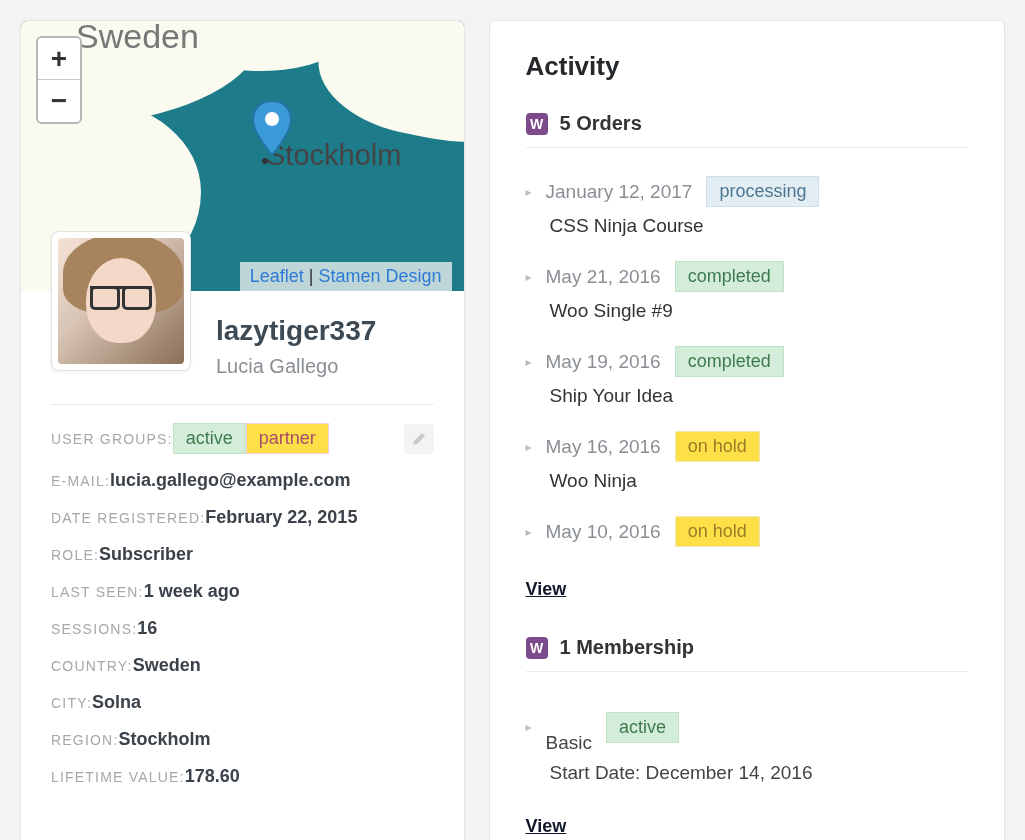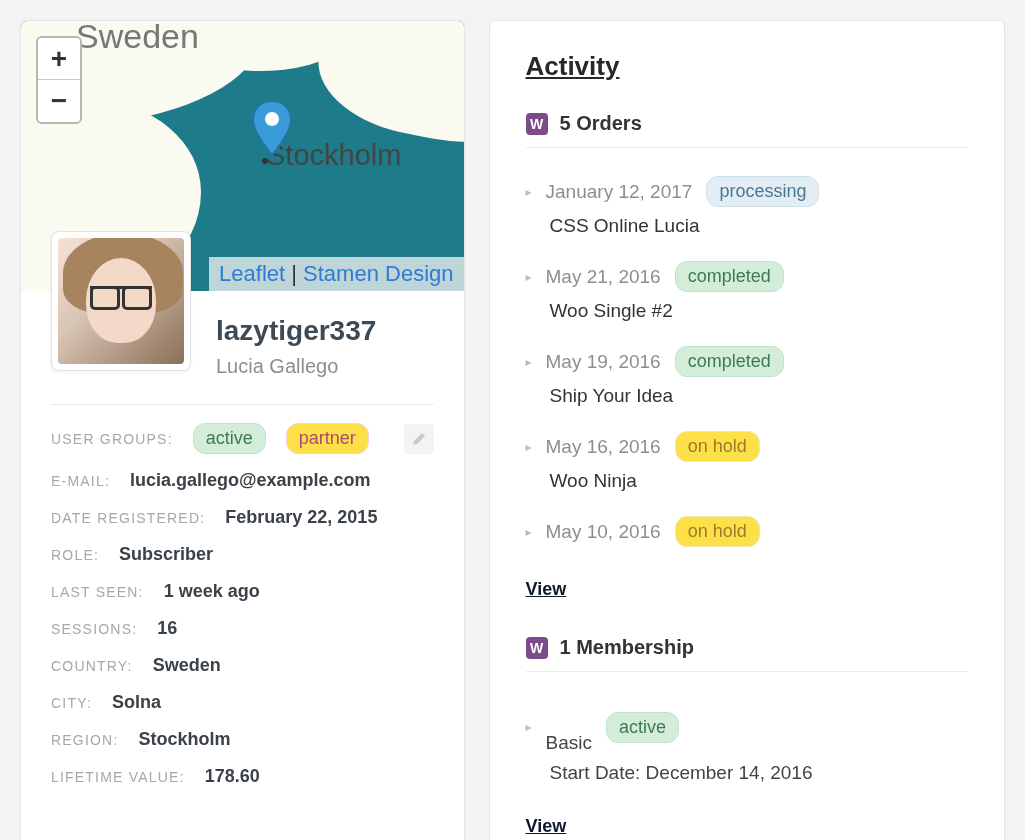--- a/index.html
+++ b/index.html
@@ -61,23 +61,23 @@
   border:2px solid #b7b7b7; border-radius:6px;
   overflow:hidden; background:#fff;
 }
 .zoom-btn {
   width:42px; height:42px; font-size:28px; font-weight:700;
   display:flex; align-items:center; justify-content:center;
   background:#fff; border:none; cursor:pointer; color:#333;
 }
 .zoom-btn:first-child { border-bottom:1px solid #c8c8c8; }
 .map-attrib {
-  position:absolute; right:0; bottom:0;
+  position:absolute; right:12px; bottom:0;
   background: rgba(220,230,230,0.85);
-  padding:4px 10px; font-size:22px;
+  padding:4px 10px; font-size:18px;
 }
 .map-attrib a { color:#2d7bd6; text-decoration:none; }
 
 
 .profile-head {
   position:relative; padding:0 30px;
 }
 .avatar-frame {
   position:absolute; left:30px; top:-60px;
   width:140px; height:140px;
@@ -111,45 +111,45 @@
 
 .profile-names { padding-left:165px; padding-top:24px; padding-bottom:26px;}
 .username { font-size:28px; font-weight:600; color:#3d4a54; }
 .fullname { font-size:20px; color:#8a8f95; margin-top:8px; font-weight:500;}
 
 .divider { height:1px; background:#ebebeb; margin:0 30px; }
 
 
 .fields { padding:18px 30px 0 30px; }
 .field-row {
-  display:flex; align-items:center; gap:20px; margin-bottom:16px;
+  display:flex; align-items:center; gap:0; margin-bottom:16px;
   font-size:18px;
 }
 .field-label {
   color:#a5a7aa; font-size:14px; letter-spacing:1.2px; text-transform:uppercase;
 }
 .field-value { color:#3b424a; font-weight:600; }
 .edit-btn {
   margin-left:auto; width:30px; height:30px;
   background:#f3f3f3; border:none; border-radius:4px;
   cursor:pointer; display:flex; align-items:center; justify-content:center;
 }
 
 
 .tag {
-  display:inline-block; padding:4px 12px; border-radius:12px;
+  display:inline-block; padding:4px 12px; border-radius:0;
   font-size:18px; border:1px solid transparent;
 }
 .tag-green { background:#d4edda; color:#3e7b4f; border-color:#c0e3c8;}
 .tag-pink { background:#fde047; color:#a94c6c; border-color:#f3d1de;}
 .tag-blue { background:#e2eef4; color:#4d7791; border-color:#cde0ea;}
 .tag-yellow { background:#fde047; color:#9b7c28; border-color:#f4e5b7;}
 
 
-.activity-title { font-size:26px; font-weight:700; color:#26292c; margin-bottom:30px;text-decoration:underline; }
+.activity-title { font-size:26px; font-weight:700; color:#26292c; margin-bottom:30px; }
 .section-head {
   display:flex; align-items:center; gap:12px;
   padding-bottom:12px; border-bottom:1px solid #ebebeb; margin-bottom:18px;
 }
 .w-badge {
   width:22px; height:22px; background:#7d4b8b; color:#fff;
   border-radius:4px; display:flex; align-items:center; justify-content:center;
   font-size:14px; font-weight:700;
 }
 .section-title { font-size:20px; font-weight:700; color:#333; }
@@ -276,29 +276,29 @@
       <span class="section-title">5 Orders</span>
     </div>
 
     <div id="orders-list">
         <div class="order-item">
           <div class="order-line1">
             <span class="caret">▸</span>
             <span class="order-date">January 12, 2017</span>
             <span class="tag tag-blue">processing</span>
           </div>
-          <div class="order-name">CSS Online Lucia</div>
+          <div class="order-name">CSS Ninja Course</div>
         </div>
         <div class="order-item">
           <div class="order-line1">
             <span class="caret">▸</span>
             <span class="order-date">May 21, 2016</span>
             <span class="tag tag-green">completed</span>
           </div>
-          <div class="order-name">Woo Single #2</div>
+          <div class="order-name">Woo Single #9</div>
         </div>
         <div class="order-item">
           <div class="order-line1">
             <span class="caret">▸</span>
             <span class="order-date">May 19, 2016</span>
             <span class="tag tag-green">completed</span>
           </div>
           <div class="order-name">Ship Your Idea</div>
         </div>
         <div class="order-item">

